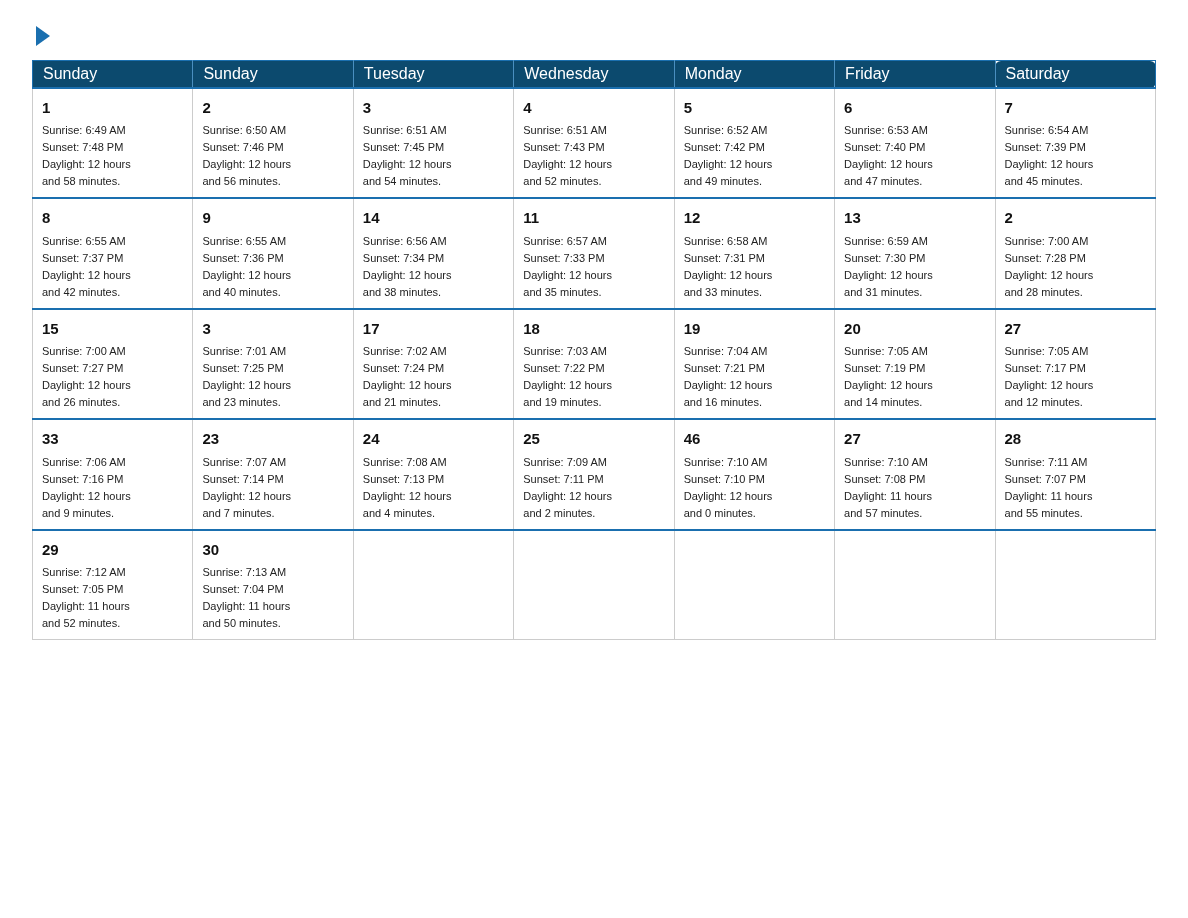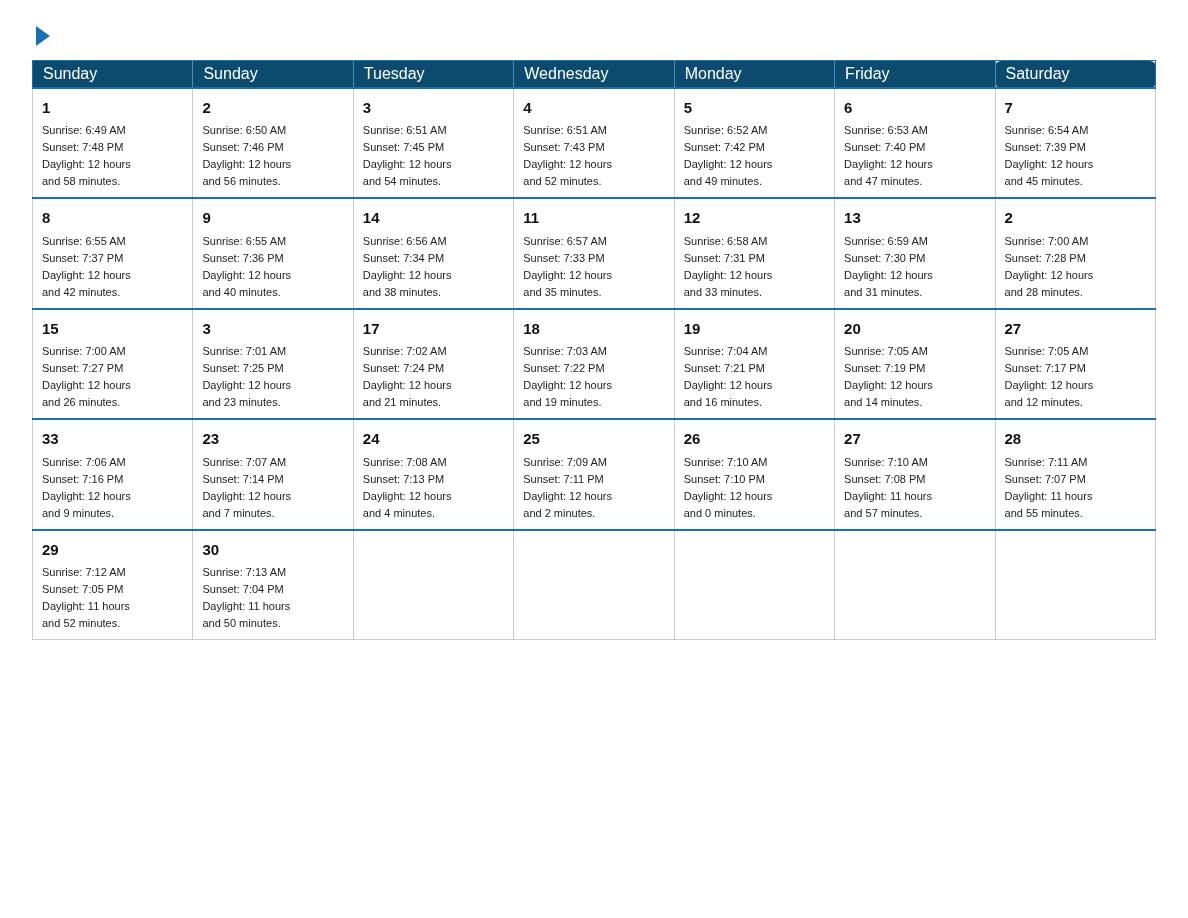--- a/index.html
+++ b/index.html
@@ -232,21 +232,21 @@
         </td>
         <td>
           <div class="day-number">24</div>
           <div class="day-info">Sunrise: 7:08 AM<br>Sunset: 7:13 PM<br>Daylight: 12 hours<br>and 4 minutes.</div>
         </td>
         <td>
           <div class="day-number">25</div>
           <div class="day-info">Sunrise: 7:09 AM<br>Sunset: 7:11 PM<br>Daylight: 12 hours<br>and 2 minutes.</div>
         </td>
         <td>
-          <div class="day-number">26</div>
+          <div class="day-number">46</div>
           <div class="day-info">Sunrise: 7:10 AM<br>Sunset: 7:10 PM<br>Daylight: 12 hours<br>and 0 minutes.</div>
         </td>
         <td>
           <div class="day-number">27</div>
           <div class="day-info">Sunrise: 7:10 AM<br>Sunset: 7:08 PM<br>Daylight: 11 hours<br>and 57 minutes.</div>
         </td>
         <td>
           <div class="day-number">28</div>
           <div class="day-info">Sunrise: 7:11 AM<br>Sunset: 7:07 PM<br>Daylight: 11 hours<br>and 55 minutes.</div>
         </td>

